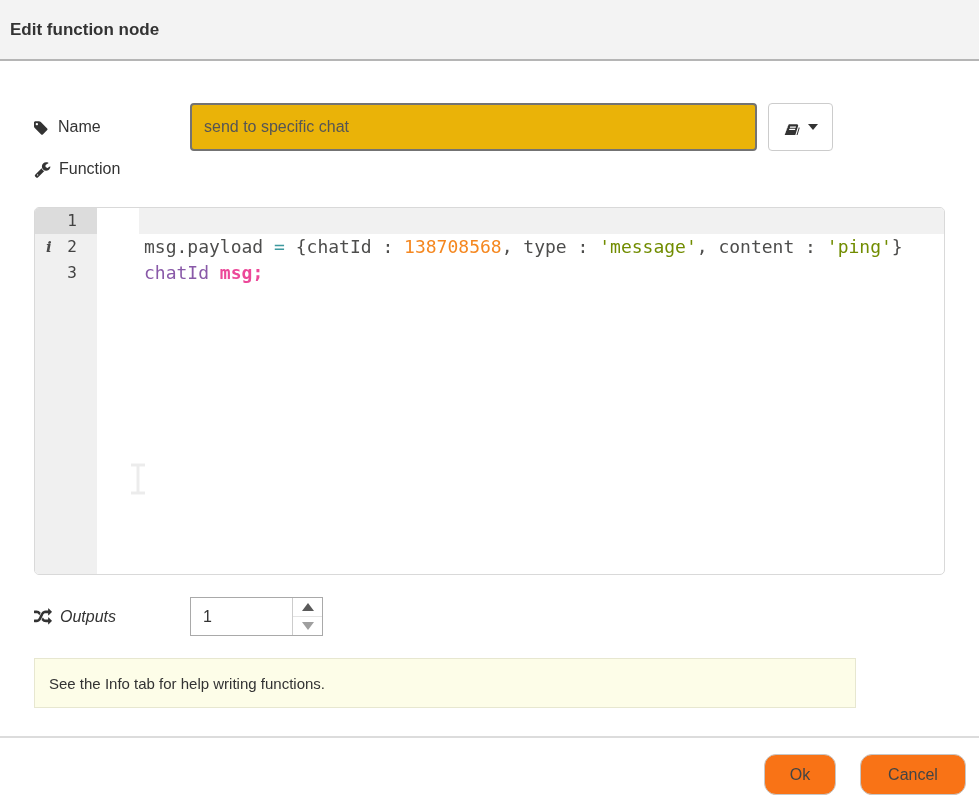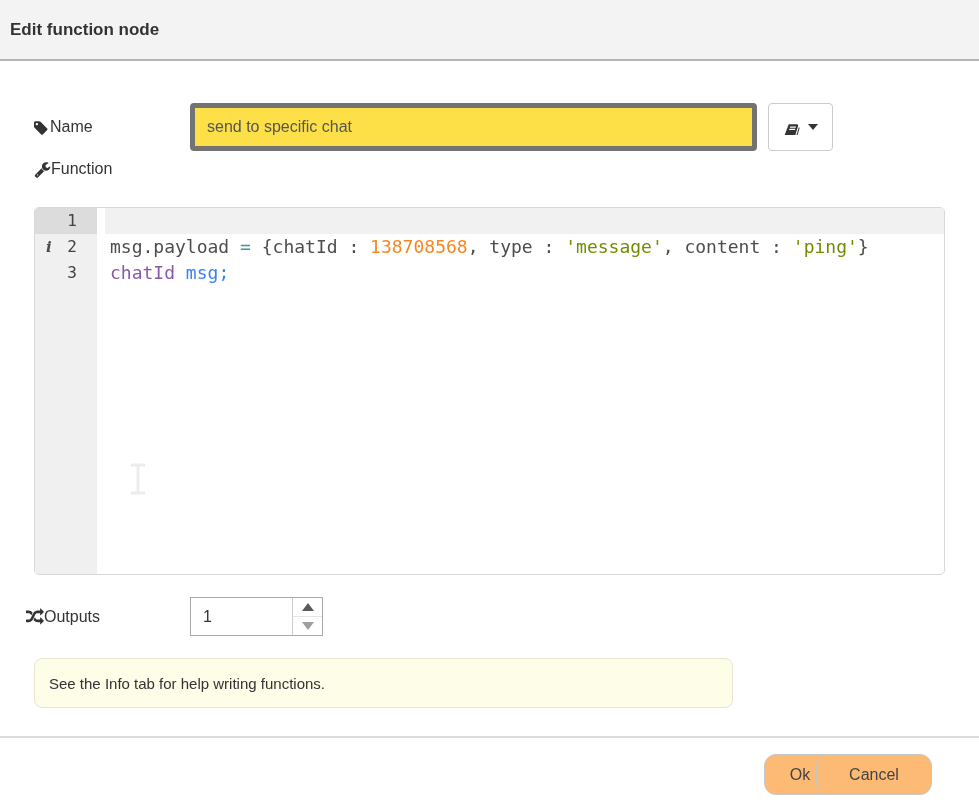--- a/index.html
+++ b/index.html
@@ -15,36 +15,36 @@
   
   .dlg-header {
     position: absolute; top: 0; left: 0; width: 979px; height: 61px;
     background: #f3f3f3; border-bottom: 2px solid #b5b5b5;
     display: flex; align-items: center; padding: 0 10px;
   }
   .dlg-title { font-size: 17px; font-weight: bold; color: #333; }
 
   
   .field-label {
-    position: absolute; display: flex; align-items: center; 
+    position: absolute; display: flex; align-items: center; gap: 8px;
     font-size: 16px; color: #333;
   }
   .field-label .icon { display: flex; align-items: center; }
   .icon svg { display: block; }
 
   .name-label { left: 34px; top: 103px; height: 48px; }
   .function-label { left: 34px; top: 156px; height: 26px; }
-  .outputs-label { left: 26px; top: 597px; height: 39px; }
+  .outputs-label { left: 34px; top: 597px; height: 39px; font-style: italic; }
 
   
   .name-input {
     position: absolute; left: 190px; top: 103px; width: 567px; height: 48px;
-    border: 5px solid #737373; border-radius: 4px; padding: 0 12px;
+    border: 2px solid #737373; border-radius: 4px; padding: 0 12px;
     font-size: 16px; color: #555; font-family: "Liberation Sans", sans-serif;
-    outline: none; background: #fde047;
+    outline: none; background: #eab308;
   }
 
   
   .library-btn {
     position: absolute; left: 768px; top: 103px; width: 65px; height: 48px;
     background: #fff; border: 1px solid #ccc; border-radius: 4px;
     display: flex; align-items: center; justify-content: center; gap: 8px;
     cursor: pointer;
   }
   .caret-down {
@@ -68,21 +68,21 @@
     position: relative; height: 26px; line-height: 26px;
     text-align: right; padding-right: 20px;
     font-size: 16px; color: #424242;
   }
   .gutter-cell.active { background: #dcdcdc; }
   .annotation {
     position: absolute; left: 11px; top: 0;
     font-family: "DejaVu Serif", serif; font-style: italic; font-weight: bold;
     font-size: 15px; color: #4a4a4a;
   }
-  .editor-code { margin-left: 30px; padding-left: 40px; }
+  .editor-code { margin-left: 64px; padding-left: 40px; }
   .code-line { height: 26px; line-height: 26px; padding-left: 5px; white-space: pre; font-size: 18px; }
   .code-line.active { background: #f1f1f1; }
 
   
   .cursor-ibeam { position: absolute; left: 127px; top: 462px; }
 
   
   .spinner {
     position: absolute; left: 190px; top: 597px; width: 133px; height: 39px;
     border: 1px solid #a9a9a9; background: #fff; display: flex;
@@ -104,40 +104,40 @@
     border-bottom: 8px solid #5a5a5a;
   }
   .tri-down {
     width: 0; height: 0;
     border-left: 6px solid transparent; border-right: 6px solid transparent;
     border-top: 8px solid #9f9f9f;
   }
 
   
   .form-tip {
-    position: absolute; left: 34px; top: 658px; width: 699px; height: 50px;
-    background: #fdfde8; border: 1px solid #e7e7d0; border-radius: 8px;
+    position: absolute; left: 34px; top: 658px; width: 822px; height: 50px;
+    background: #fdfde8; border: 1px solid #e7e7d0; border-radius: 0;
     display: flex; align-items: center; padding: 0 14px;
     font-size: 15px; color: #333;
   }
 
   
   .footer-sep {
     position: absolute; left: 0; top: 736px; width: 979px; height: 2px;
     background: #dcdcdc;
   }
   .btn {
     position: absolute; top: 754px; height: 41px;
-    background: #fdba74; border: 1px solid #c7c7c7; border-radius: 12px;
+    background: #f97316; border: 1px solid #c7c7c7; border-radius: 12px;
     font-size: 16px; color: #444;
     display: flex; align-items: center; justify-content: center;
     cursor: pointer; font-family: "Liberation Sans", sans-serif;
   }
   .btn-ok { left: 764px; width: 72px; }
-  .btn-cancel { left: 816px; width: 116px; text-align: center; }
+  .btn-cancel { left: 860px; width: 106px; text-align: center; }
 </style>
 </head>
 <body>
 
 <div class="dlg-header">
   <div class="dlg-title">Edit function node</div>
 </div>
 
 <div class="field-label name-label">
   <span class="icon">
@@ -168,21 +168,21 @@
 
 <div class="code-editor">
   <div class="editor-gutter">
       <div class="gutter-cell active">1</div>
       <div class="gutter-cell">2<span class="annotation">i</span></div>
       <div class="gutter-cell">3</div>
     </div>
   <div class="editor-code">
       <div class="code-line active"></div>
       <div class="code-line"><span style="color: rgb(77, 77, 76);">msg.payload </span><span style="color: rgb(62, 153, 159);">= </span><span style="color: rgb(77, 77, 76);">{chatId : </span><span style="color: rgb(245, 135, 31);">138708568</span><span style="color: rgb(77, 77, 76);">, type : </span><span style="color: rgb(113, 140, 0);">'message'</span><span style="color: rgb(77, 77, 76);">, content : </span><span style="color: rgb(113, 140, 0);">'ping'</span><span style="color: rgb(77, 77, 76);">}</span></div>
-      <div class="code-line"><span style="color: rgb(137, 89, 168);">chatId</span><span style="color: #3b82f6;"> msg;</span></div>
+      <div class="code-line"><span style="color: rgb(137, 89, 168);">chatId</span><span style="color: #ec4899; font-weight: bold;"> msg;</span></div>
     </div>
 </div>
 
 <div class="cursor-ibeam">
   <svg width="22" height="34" viewBox="0 0 22 34">
     <g stroke="#ececec" stroke-width="3" fill="none">
       <line x1="4" y1="3" x2="18" y2="3"></line>
       <line x1="11" y1="3" x2="11" y2="31"></line>
       <line x1="4" y1="31" x2="18" y2="31"></line>
     </g>

